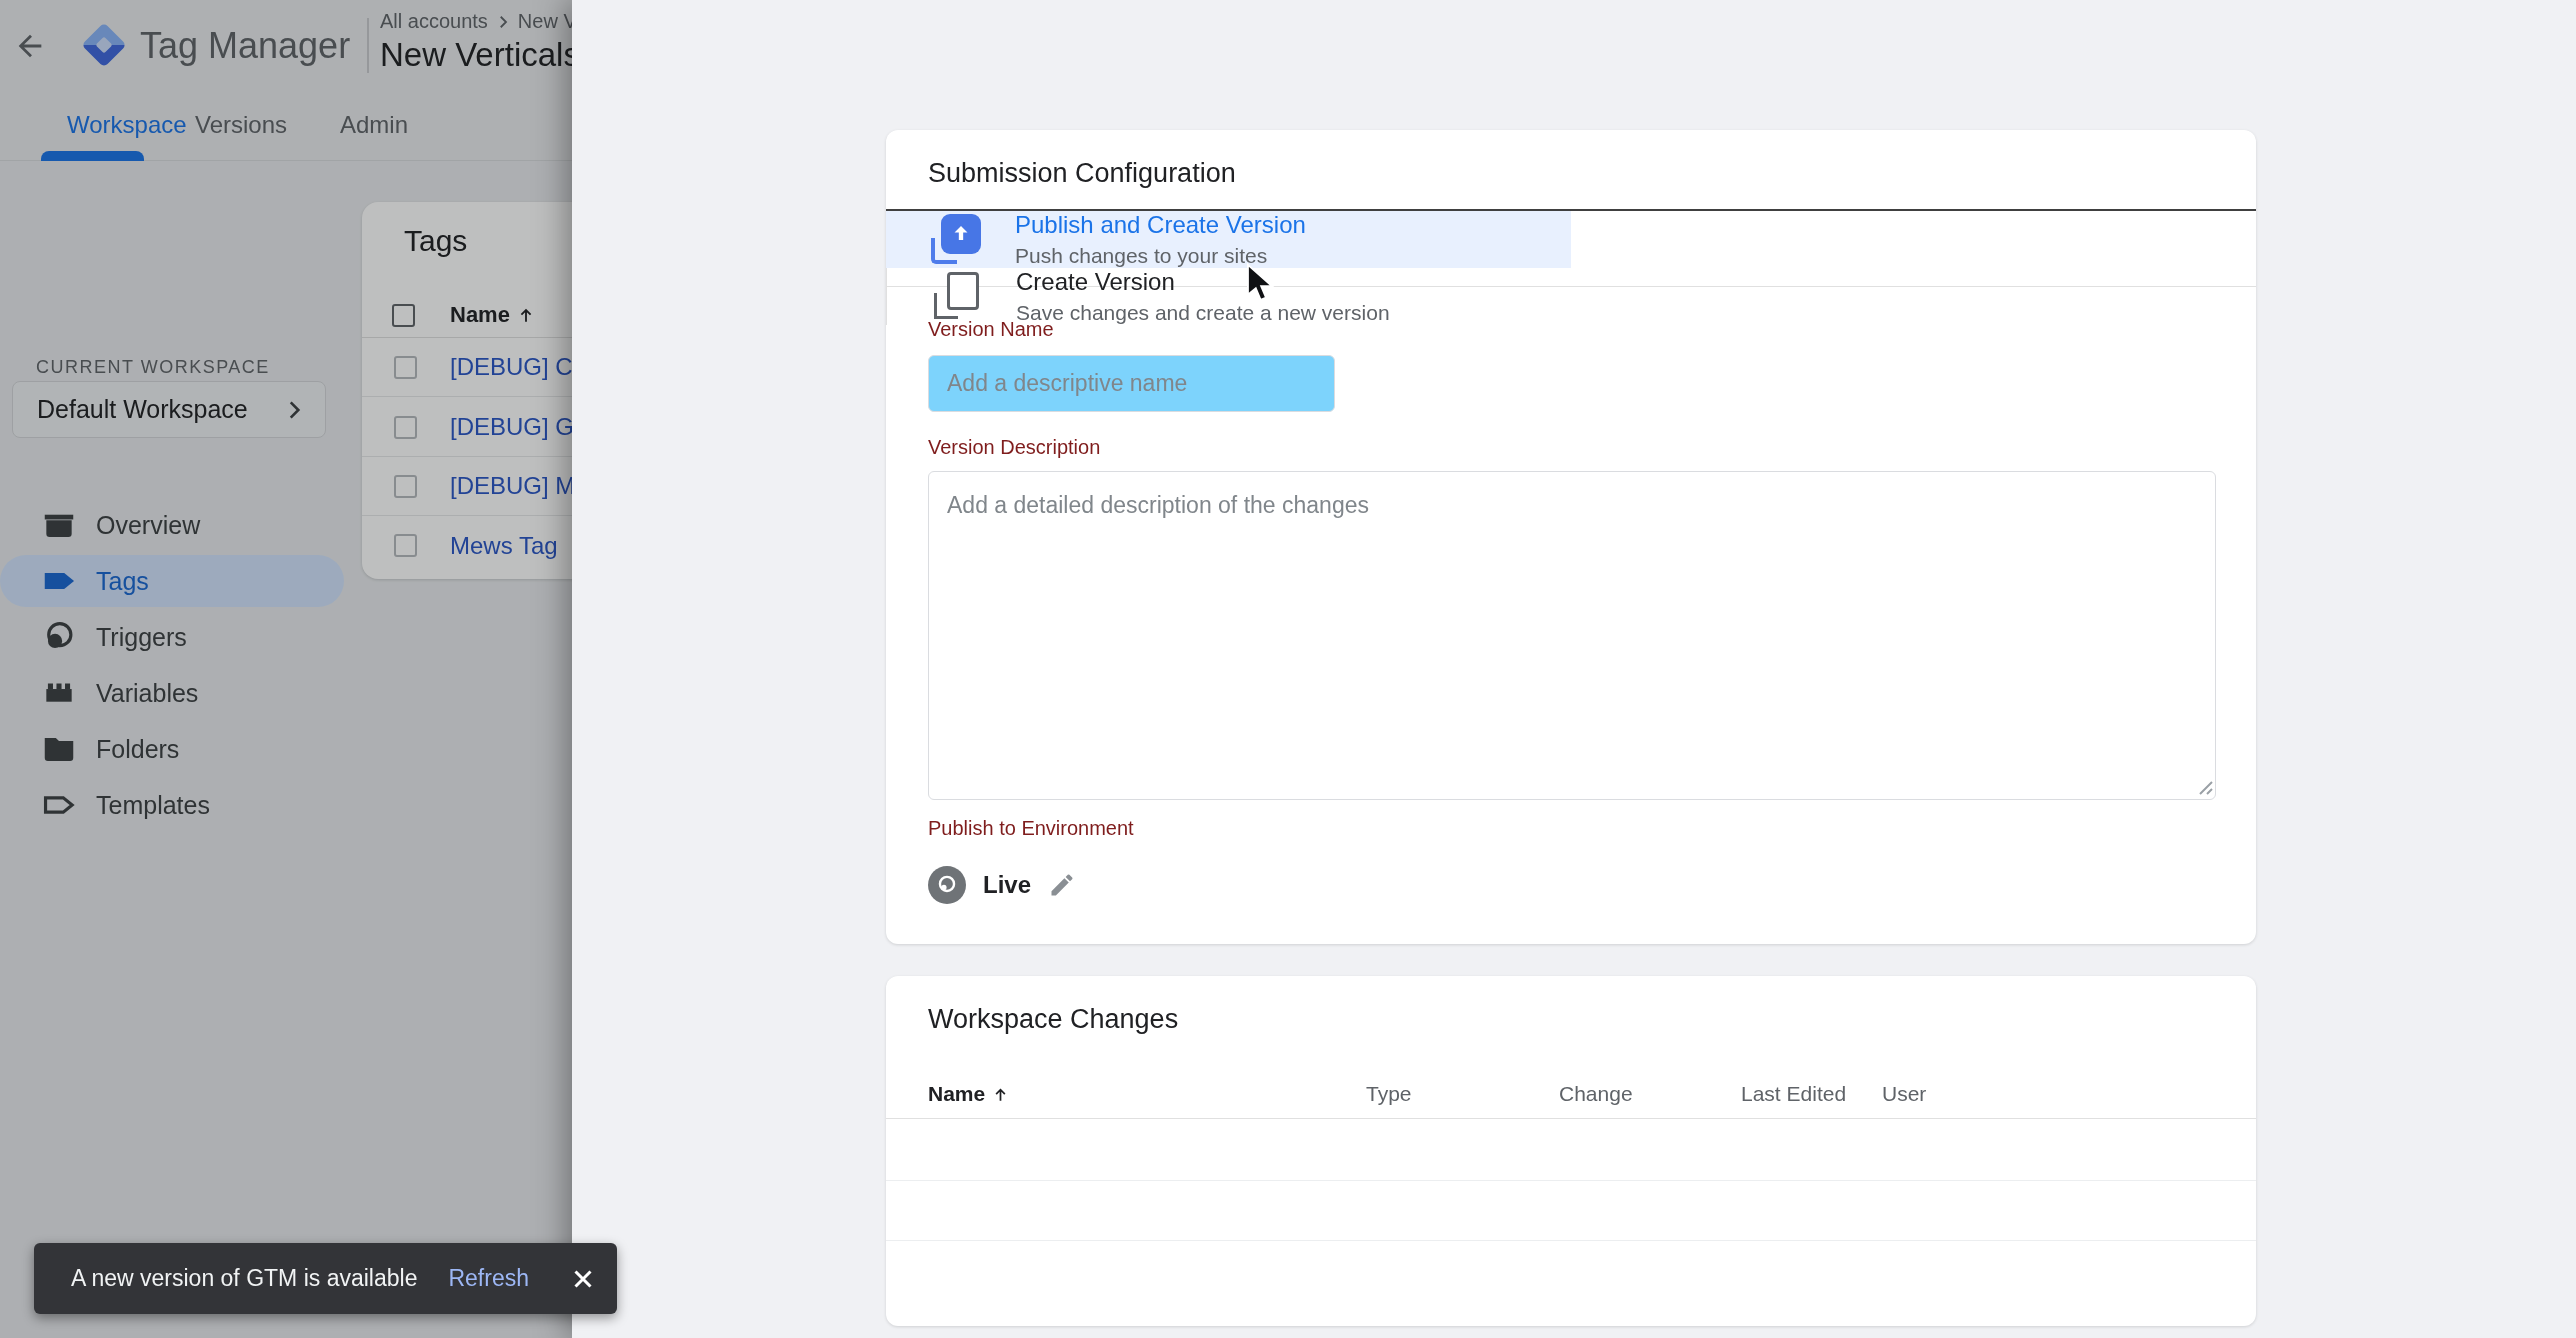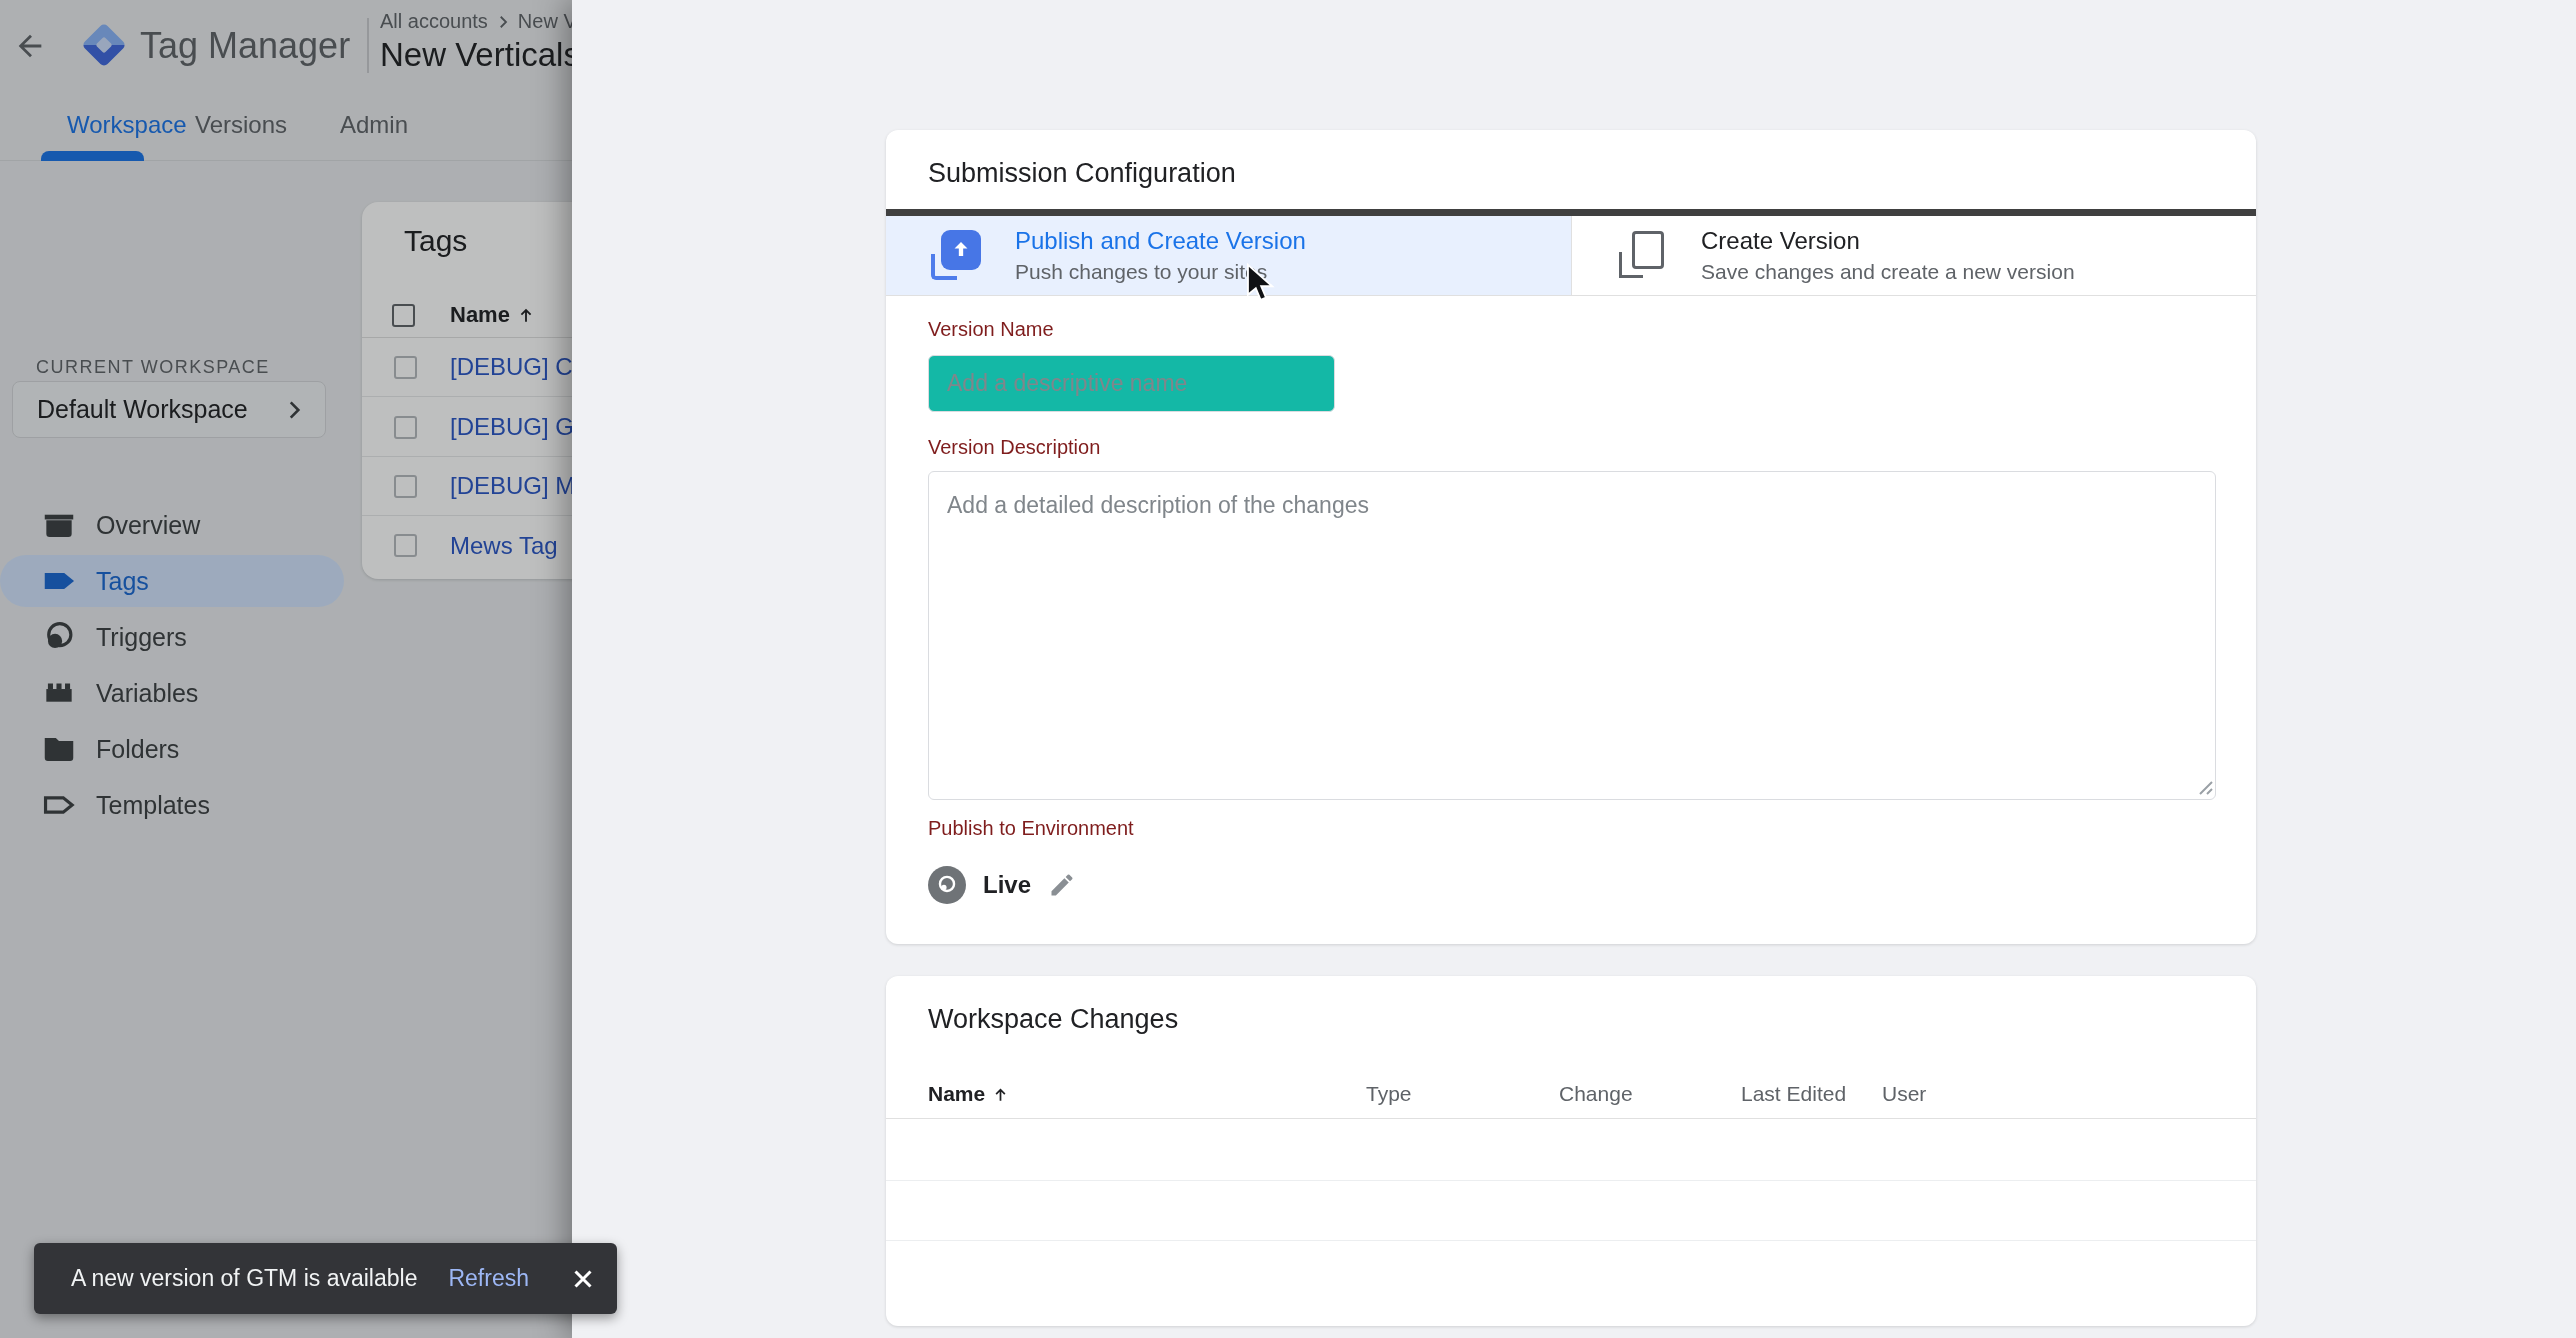--- a/index.html
+++ b/index.html
@@ -59,37 +59,37 @@
   .modal-header { position:absolute; left:0; top:0; width:100%; height:89px; background:#fff; border-bottom:1px solid #ececee; }
   .close-btn { position:absolute; left:39px; top:25px; width:40px; height:40px; display:flex; align-items:center; justify-content:center; }
   .modal-title { position:absolute; left:104px; top:30px; font-size:30px; color:#202124; }
   .publish-btn { position:absolute; left:1820px; top:18px; width:146px; height:51px; background:#1a73e8; border:none; border-radius:8px;
       color:#fff; font-size:23px; font-weight:500; font-family:inherit; }
 
   .card { position:absolute; left:314px; width:1370px; background:#fff; border-radius:12px; box-shadow:0 1px 3px rgba(60,64,67,.18); }
   .card1 { top:130px; height:814px; }
   .card-title { position:absolute; left:42px; top:28px; font-size:27px; color:#202124; }
 
-  .opt-row { position:absolute; left:0; top:79px; width:100%; height:87px; border-top:7px solid #404040; border-bottom:1px solid #e0e0e0; display:flex; }
+  .opt-row { position:absolute; left:0; top:79px; width:100%; height:78px; border-top:2px solid #404040; border-bottom:1px solid #e0e0e0; display:flex;flex-direction:column; }
   .opt { position:relative; width:685px; height:100%; display:flex; align-items:center; }
   .opt.selected { background:#e8f0fe; }
   .opt + .opt { width:684px; border-left:1px solid #e0e0e0; }
   .opt .oicon { width:51px; height:51px; margin-left:45px; flex:none; position:relative; }
   .opt .otext { margin-left:33px; }
   .opt .otitle { font-size:24px; font-weight:500; color:#202124; }
   .opt.selected .otitle { color:#1a73e8; }
   .opt .osub { font-size:21px; color:#5f6368; margin-top:5px; }
 
   .up-back { position:absolute; left:0; bottom:1px; width:26px; height:26px; border-left:4px solid #4e7ceb; border-bottom:4px solid #4e7ceb; border-radius:0 0 0 5px; }
   .up-front { position:absolute; right:1px; top:0; width:40px; height:40px; background:#4776e6; border-radius:9px; display:flex; align-items:center; justify-content:center; }
   .cv-back { position:absolute; left:2px; bottom:3px; width:24px; height:26px; border-left:3.5px solid #5f6368; border-bottom:3.5px solid #5f6368; }
   .cv-front { position:absolute; right:4px; top:1px; width:32px; height:38px; background:#fff; border:3.5px solid #5f6368; border-radius:4px; }
 
   .field-label { position:absolute; left:42px; font-size:20px; color:#7f1d1d; }
-  .vn-input { position:absolute; left:42px; top:225px; width:407px; height:57px; border:1px solid #dadce0; border-radius:6px; background:#14b8a6;
+  .vn-input { position:absolute; left:42px; top:225px; width:407px; height:57px; border:1px solid #dadce0; border-radius:6px; background:#7dd3fc;
       font-family:inherit; font-size:23px; color:#202124; padding:0 18px; }
   .vn-input::placeholder, .vd-area::placeholder { color:#80868b; opacity:1; }
   .vd-area { position:absolute; left:42px; top:341px; width:1288px; height:329px; border:1px solid #dadce0; border-radius:6px; background:#fff;
       font-family:inherit; font-size:23px; color:#202124; padding:20px 18px; resize:none; }
   .resize-handle { position:absolute; left:1306px; top:644px; width:22px; height:22px; }
 
   .env-row { position:absolute; left:42px; top:736px; display:flex; align-items:center; gap:17px; }
   .env-icon { width:38px; height:38px; border-radius:50%; background:#6f7377; display:flex; align-items:center; justify-content:center; }
   .env-name { font-size:24px; font-weight:700; color:#202124; }
 

